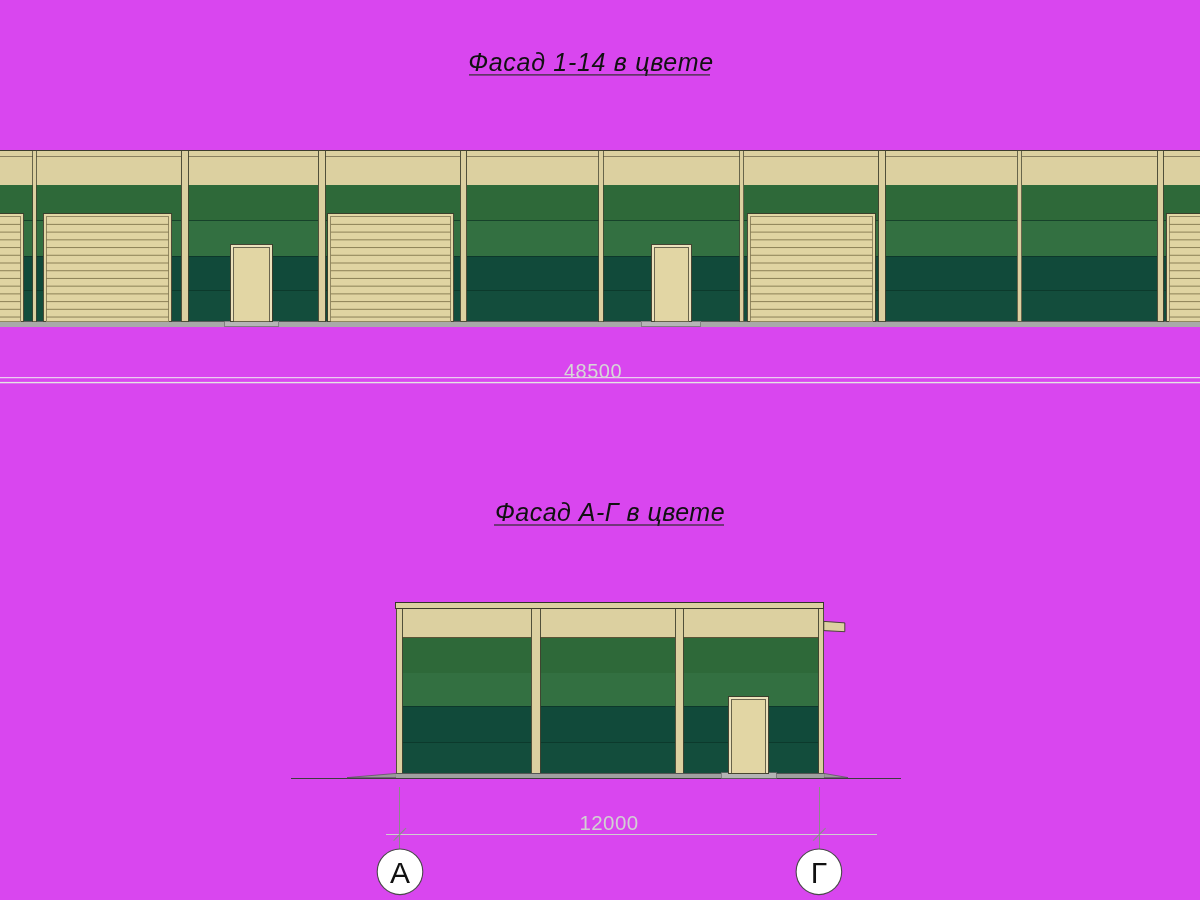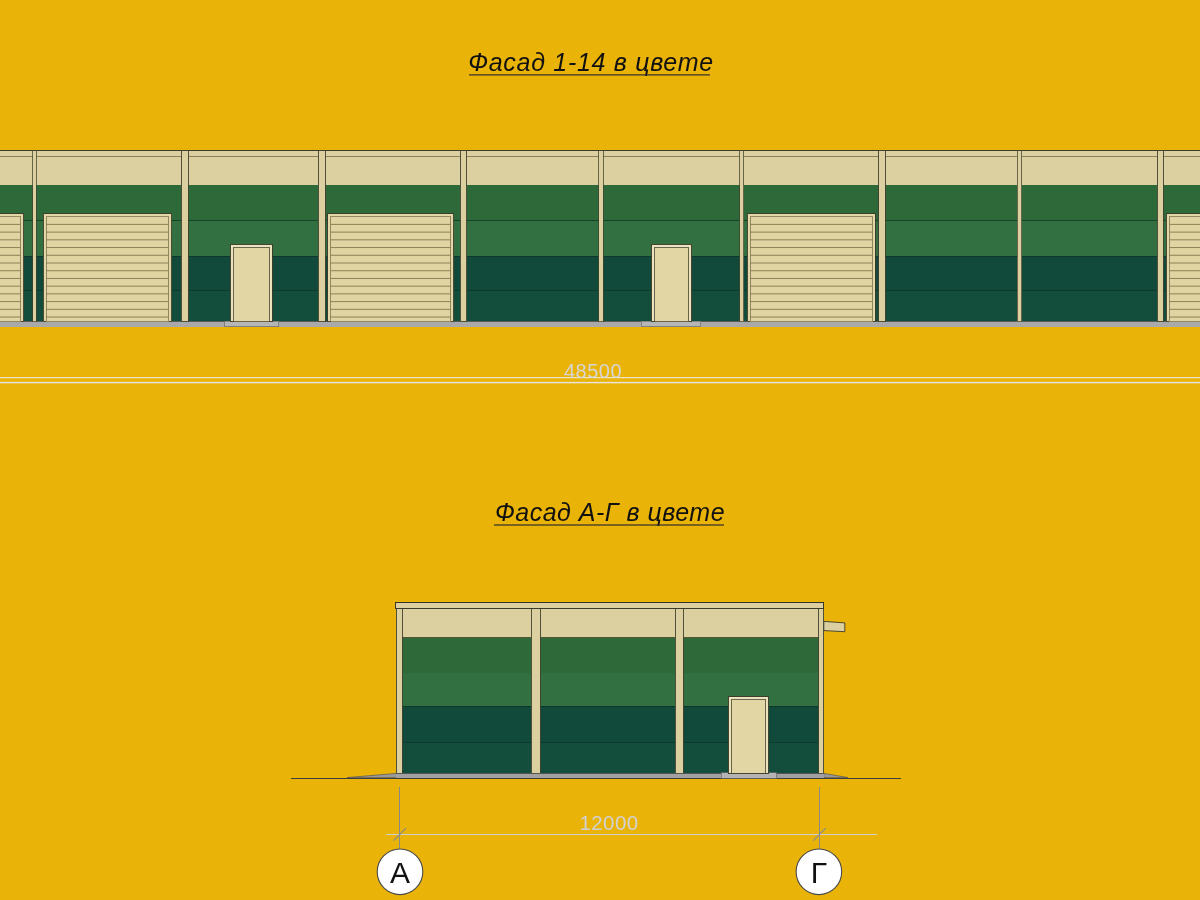--- a/index.html
+++ b/index.html
@@ -1,16 +1,16 @@
 <!DOCTYPE html>
 <html><head>
 <meta charset="utf-8">
 <style>
   html,body{margin:0;padding:0;background:#ffffff;}
-  .page{position:relative;width:1200px;height:900px;background:#eab308;overflow:hidden;
+  .page{position:relative;width:1200px;height:900px;background:#d946ef;overflow:hidden;
         font-family:"Liberation Sans", sans-serif;}
   svg{display:block;}
   text{font-family:"Liberation Sans", sans-serif;}
 </style>
 </head>
 <body>
 <div class="page">
 <svg width="1200" height="900" viewBox="0 0 1200 900">
 
 <g>

